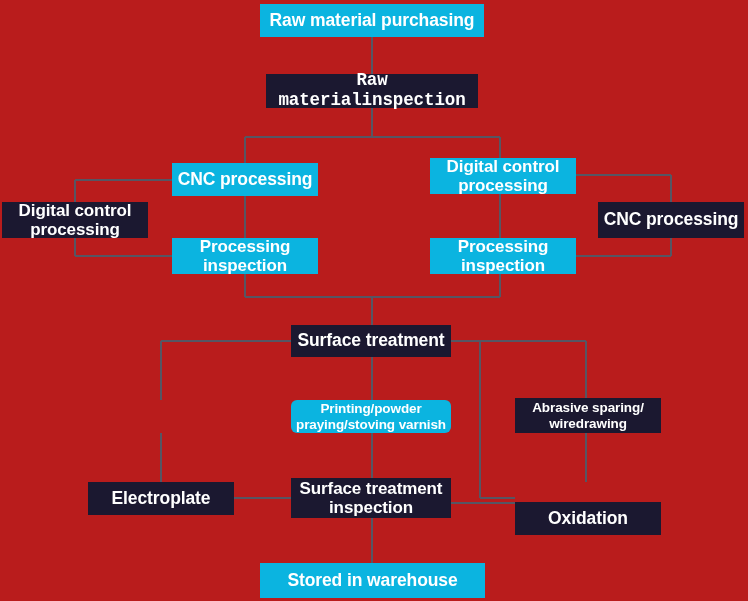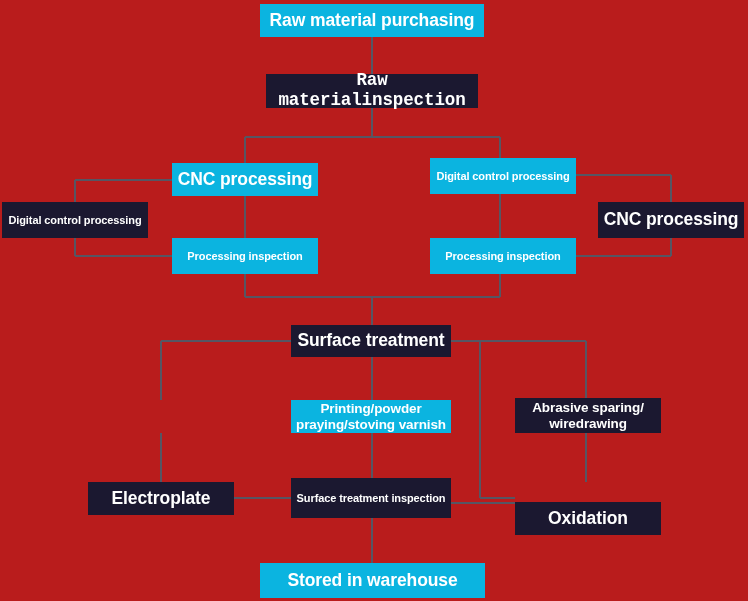--- a/index.html
+++ b/index.html
@@ -35,21 +35,21 @@
     color: #ffffff;
     font-weight: bold;
     line-height: 1.12;
     box-sizing: border-box;
     padding: 2px 4px;
     z-index: 5;
   }
   .node.cyan { background: #0bb4e0; }
   .node.dark { background: #1b1830; }
   .node.s18 { font-size: 17.5px; letter-spacing: -0.1px; }
-  .node.s15 { font-size: 11px; letter-spacing: -0.1px; }
+  .node.s15 { font-size: 17px; letter-spacing: -0.1px; }
   .node.s14 { font-size: 13.5px; letter-spacing: -0.1px; }
 </style>
 </head>
 <body>
 
 <div id="flow-root">
 
   <svg id="connector-layer" viewBox="0 0 748 601" width="748" height="601">
     <g stroke="#565663" stroke-width="1.6" fill="none" shape-rendering="crispEdges">
 
@@ -108,21 +108,21 @@
 
   <div class="node cyan s15" style="left:430px; top:158px; width:146px; height:36px;">Digital control processing</div>
 
   <div class="node dark s18" style="left:598px; top:202px; width:146px; height:36px;">CNC processing</div>
 
   <div class="node cyan s15" style="left:430px; top:238px; width:146px; height:36px;">Processing inspection</div>
 
   <div class="node dark s18" style="left:291px; top:325px; width:160px; height:32px;">Surface treatment</div>
 
 
-  <div class="node cyan s14" style="left:291px; top:400px; width:160px; height:33px;">Printing/powder praying/stoving varnish</div>
+  <div class="node cyan s14" style="left:291px; top:400px; width:160px; height:33px;border-radius:6px;">Printing/powder praying/stoving varnish</div>
 
   <div class="node dark s14" style="left:515px; top:398px; width:146px; height:35px;">Abrasive sparing/ wiredrawing</div>
 
   <div class="node dark s18" style="left:88px; top:482px; width:146px; height:33px;text-align:center;">Electroplate</div>
 
   <div class="node dark s15" style="left:291px; top:478px; width:160px; height:40px;">Surface treatment inspection</div>
 
   <div class="node dark s18" style="left:515px; top:502px; width:146px; height:33px;">Oxidation</div>
 
   <div class="node cyan s18" style="left:260px; top:563px; width:225px; height:35px;">Stored in warehouse</div>

